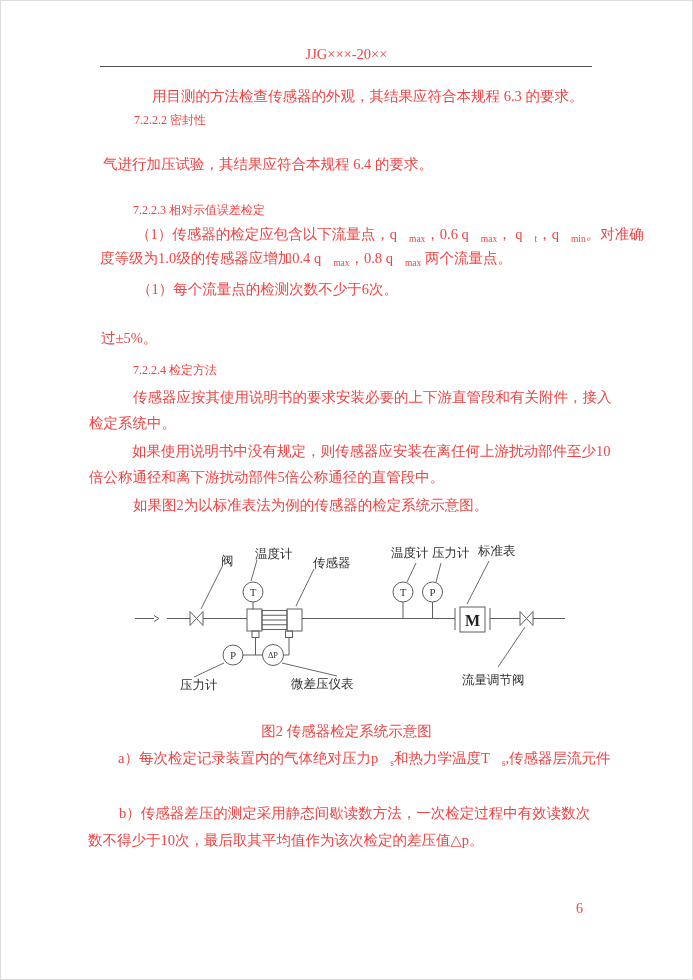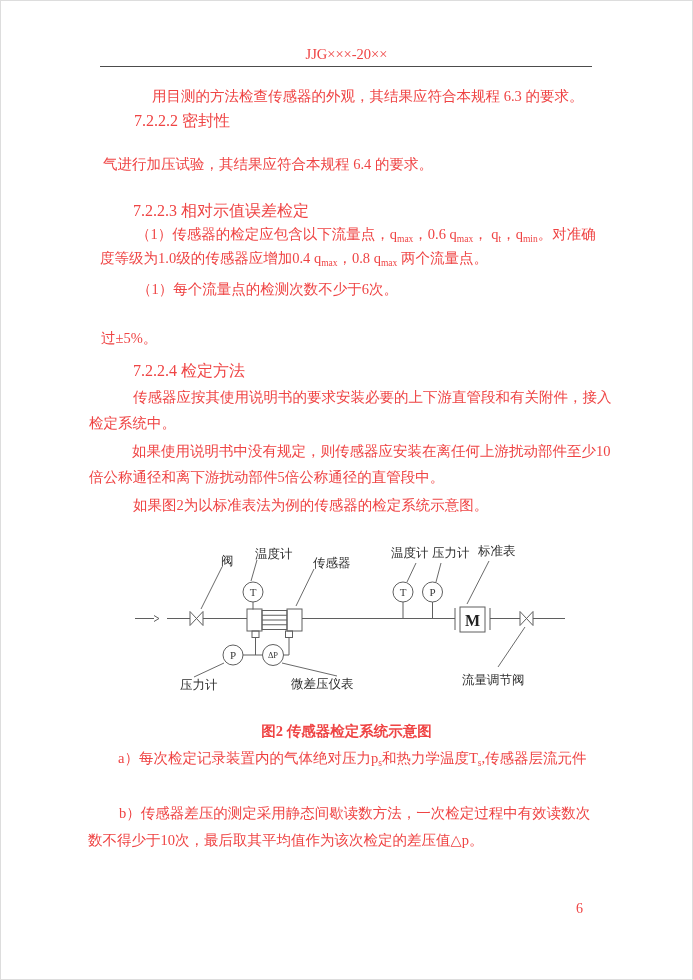--- a/index.html
+++ b/index.html
@@ -2,25 +2,25 @@
 <html><head>
 <meta charset="utf-8">
 <style>
   html,body{margin:0;padding:0;background:#ffffff;}
   .page{
     position:relative;width:693px;height:980px;background:#ffffff;
     font-family:"Liberation Serif","DejaVu Serif",serif;color:#ef4444;
     box-shadow:inset 0 0 0 1px #dddddd;overflow:hidden;
   }
   .ln{position:absolute;font-size:14.5px;line-height:17px;white-space:nowrap;}
-  .hd{position:absolute;font-size:16px;line-height:17px;white-space:nowrap;}
-  sub.sb{font-size:9.5px;line-height:0;vertical-align:-3px;letter-spacing:0;}
+  .hd{position:absolute;font-size:12px;line-height:17px;white-space:nowrap;}
+  sub.sb{font-size:9.5px;line-height:0;vertical-align:-3px;letter-spacing:0;padding-left:12px;}
   .header-title{position:absolute;top:46px;left:0;width:100%;text-align:center;font-size:14.5px;}
   .head-rule{position:absolute;top:66px;left:100px;width:492px;height:1px;background:#4c4c4c;}
-  .caption{position:absolute;top:722px;left:0;width:100%;text-align:center;font-size:14.5px;font-weight:bold;}
+  .caption{position:absolute;top:722px;left:0;width:100%;text-align:center;font-size:14.5px;}
   .pagenum{position:absolute;top:901px;left:576px;font-size:14px;}
   .fig{position:absolute;top:535px;left:110px;width:470px;height:160px;}
   svg .pipe,svg .shape{stroke:#5f5f5f;stroke-width:1;fill:none;}
   svg .leader{stroke:#6a6a6a;stroke-width:1;fill:none;}
   .dlabel{font:12.5px "Liberation Serif","DejaVu Serif",serif;fill:#2e2e2e;}
   .dsym{font:11px "Liberation Serif","DejaVu Serif",serif;fill:#3a3a3a;}
   .dsymsm{font:8.5px "Liberation Serif","DejaVu Serif",serif;fill:#3a3a3a;}
   .dsymm{font:bold 16px "Liberation Serif","DejaVu Serif",serif;fill:#222222;}
 </style>
 </head>

